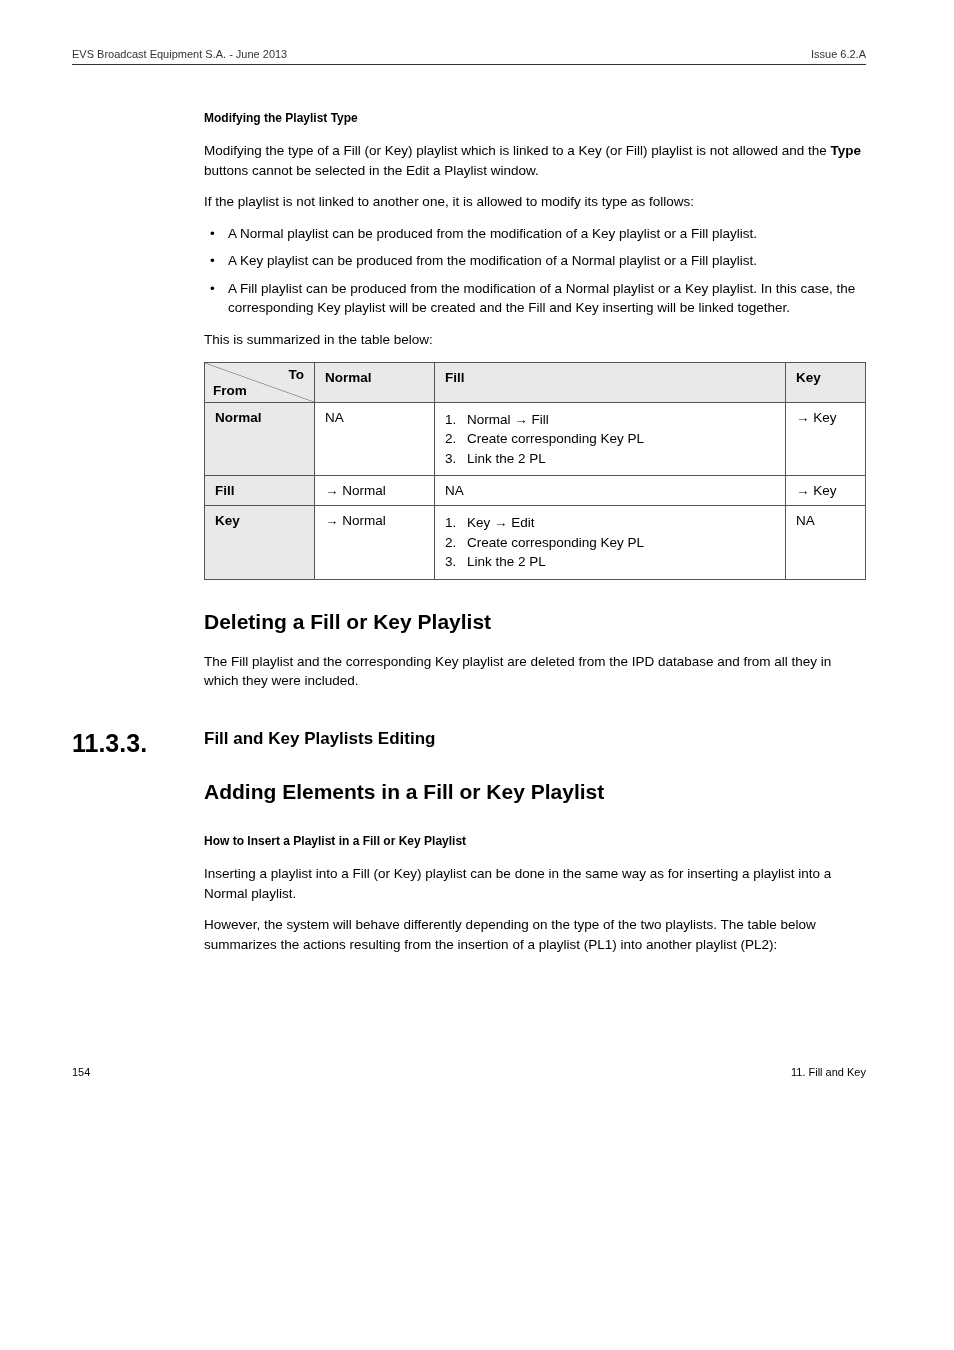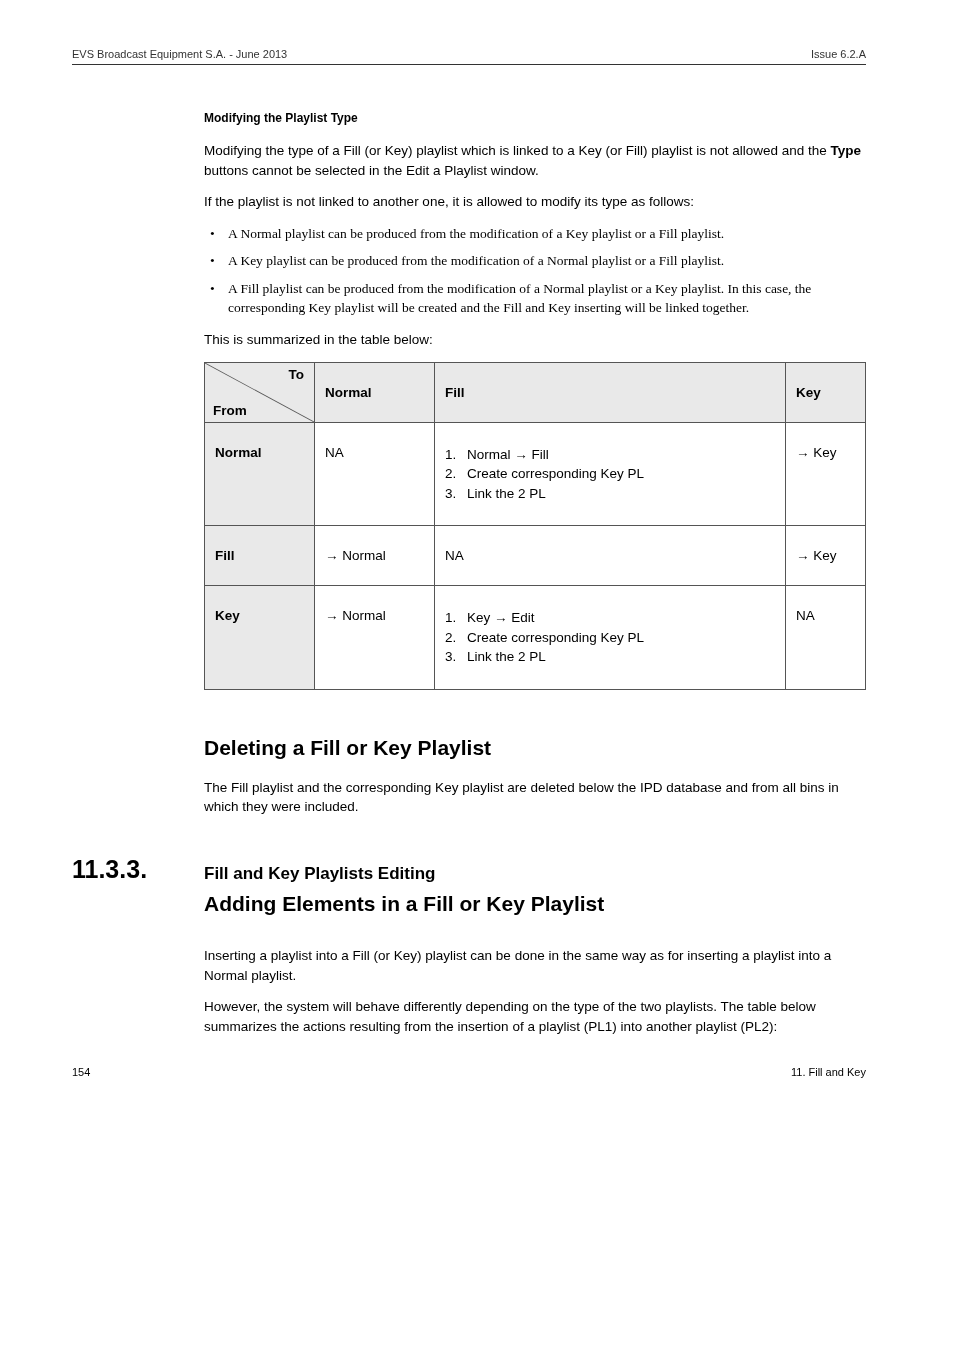--- a/index.html
+++ b/index.html
@@ -3,29 +3,29 @@
 <meta charset="utf-8">
 <style>
   * { box-sizing: border-box; margin: 0; padding: 0; }
   html, body { width: 954px; height: 1350px; background: #fff; font-family: Arial, Helvetica, sans-serif; color: #000; }
   .page { width: 954px; height: 1116px; position: relative; padding: 48px 88px 38px 72px; }
   .top-row { display: flex; justify-content: space-between; font-size: 11px; color: #333; margin-bottom: 4px; }
   .top-rule { border: none; border-top: 1px solid #333; margin-bottom: 46px; }
   .content { margin-left: 132px; }
   .h2 { font-size: 21px; font-weight: bold; margin-bottom: 18px; }
   .h3 { font-size: 12px; font-weight: bold; margin-bottom: 16px; }
-  .sec-num-row { display: flex; align-items: flex-end; margin-bottom: 8px; margin-top: 38px; }
+  .sec-num-row { display: flex; align-items: flex-start; margin-bottom: 22px; margin-top: 38px; }
   .sec-num { font-size: 25px; font-weight: bold; width: 132px; }
   .sec-title { font-size: 17px; font-weight: bold; }
   .p { font-size: 13.5px; line-height: 1.45; margin-bottom: 12px; }
-  .ul { list-style: none; margin-bottom: 12px; font-family: Liberation Serif, serif; }
+  .ul { list-style: none; margin-bottom: 12px; }
   .ul li { font-size: 13.5px; line-height: 1.45; position: relative; padding-left: 24px; margin-bottom: 8px; }
   .ul li::before { content: "•"; position: absolute; left: 6px; top: 0; }
   table.summary { border-collapse: collapse; width: 100%; margin-bottom: 28px; font-size: 13.5px; }
-  table.summary th, table.summary td { border: 1px solid #555; padding: 22px 10px; vertical-align: top; text-align: left; }
+  table.summary th, table.summary td { border: 1px solid #555; padding: 7px 10px; vertical-align: top; text-align: left; }
   table.summary th { background: #e9e9e9; font-weight: bold; }
   .diag-cell { position: relative; padding: 12px !important; height: 40px; width: 110px; margin-top: 45px; }
   .diag-to { position: absolute; top: 4px; right: 10px; font-weight: bold; }
   .diag-from { position: absolute; bottom: 4px; left: 8px; font-weight: bold; }
   .diag-line { position: absolute; left: 0; top: 0; width: 100%; height: 100%; }
   .ol-inner { list-style: none; counter-reset: step; padding: 0; margin: 0; }
   .ol-inner li { counter-increment: step; position: relative; padding-left: 22px; line-height: 1.45; }
   .ol-inner li::before { content: counter(step) "."; position: absolute; left: 0; }
   .bottom-row { position: absolute; bottom: 38px; left: 72px; right: 88px; display: flex; justify-content: space-between; font-size: 11px; }
   .bold { font-weight: bold; }
@@ -106,33 +106,34 @@
               <li>Key → Edit</li>
               <li>Create corresponding Key PL</li>
               <li>Link the 2 PL</li>
             </ol>
           </td>
           <td>NA</td>
         </tr>
       </tbody>
     </table>
 
-    <div class="h2" style="margin-top:46px;">Deleting a Fill or Key Playlist</div>
-    <div class="p">The Fill playlist and the corresponding Key playlist are deleted below the IPD database and from all bins in which they were included.</div>
+    <div class="h2" style="margin-top:30px;">Deleting a Fill or Key Playlist</div>
+    <div class="p">The Fill playlist and the corresponding Key playlist are deleted from the IPD database and from all they in which they were included.</div>
 
   </div>
 
   <div class="sec-num-row">
     <div class="sec-num">11.3.3.</div>
     <div class="sec-title">Fill and Key Playlists Editing</div>
   </div>
 
   <div class="content">
     <div class="h2">Adding Elements in a Fill or Key Playlist</div>
     <div style="height:12px"></div>
+    <div class="h3">How to Insert a Playlist in a Fill or Key Playlist</div>
     <div class="p">Inserting a playlist into a Fill (or Key) playlist can be done in the same way as for inserting a playlist into a Normal playlist.</div>
     <div class="p">However, the system will behave differently depending on the type of the two playlists. The table below summarizes the actions resulting from the insertion of a playlist (PL1) into another playlist (PL2):</div>
   </div>
 
   <div class="bottom-row">
     <span>154</span>
     <span>11. Fill and Key</span>
   </div>
 </div>
 

